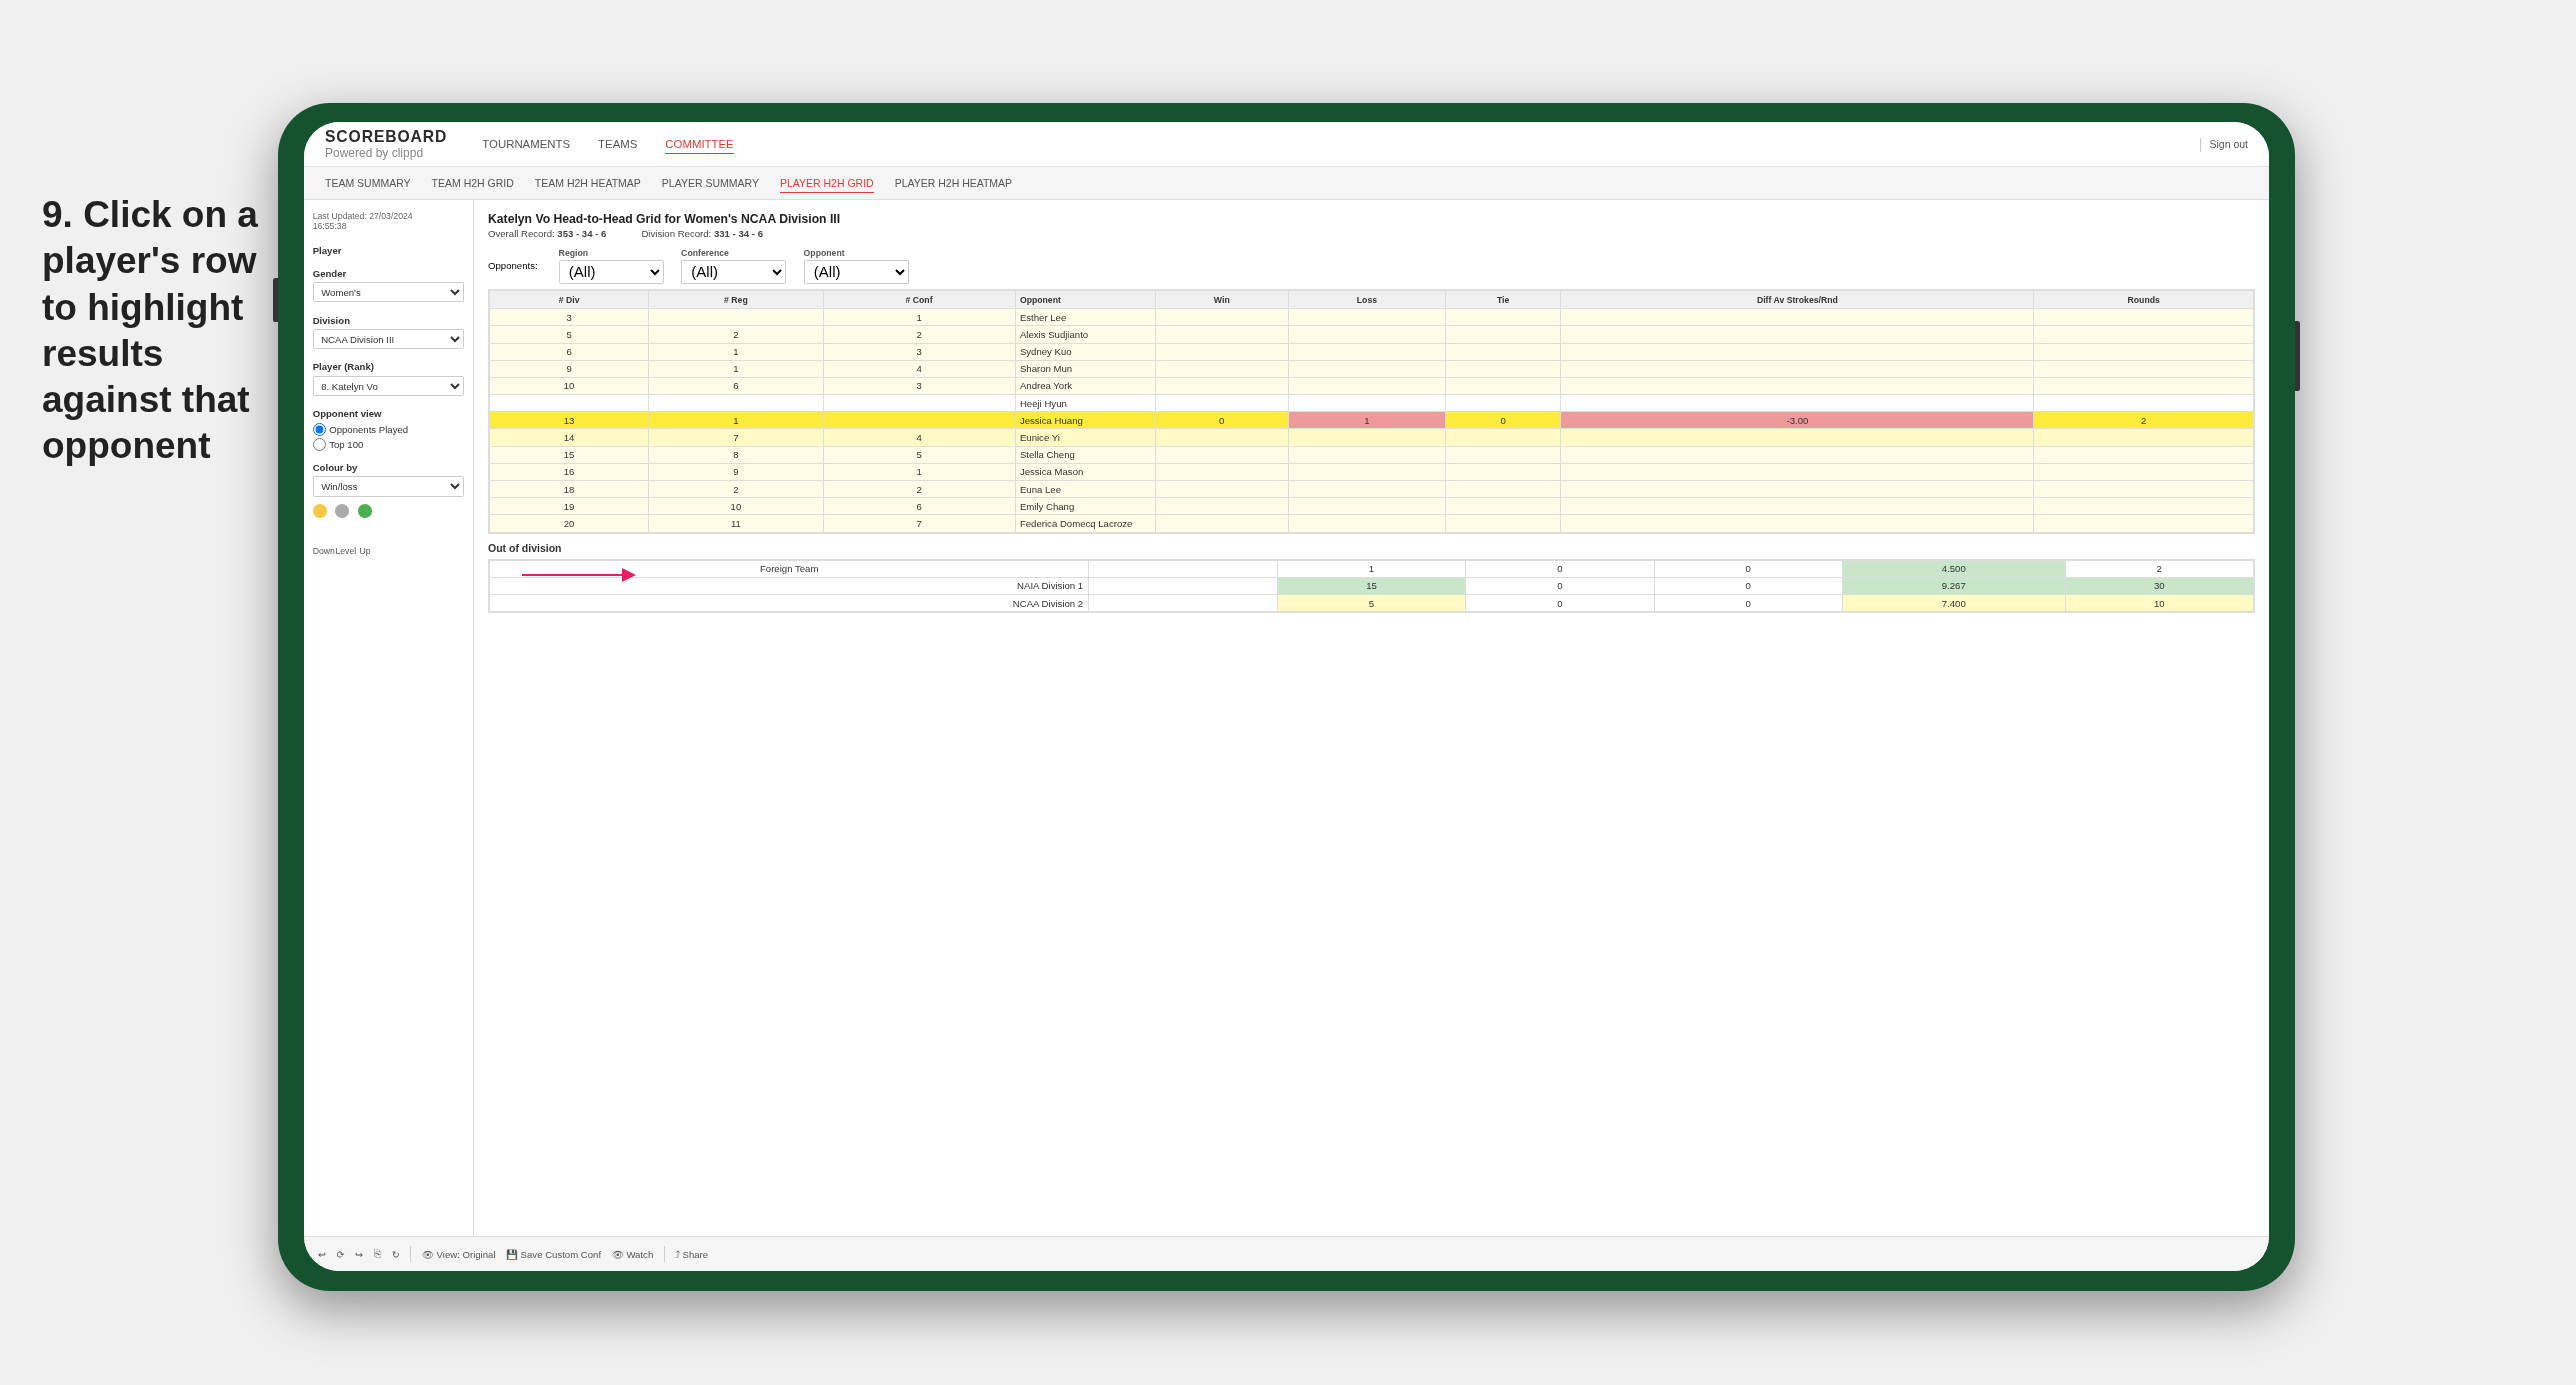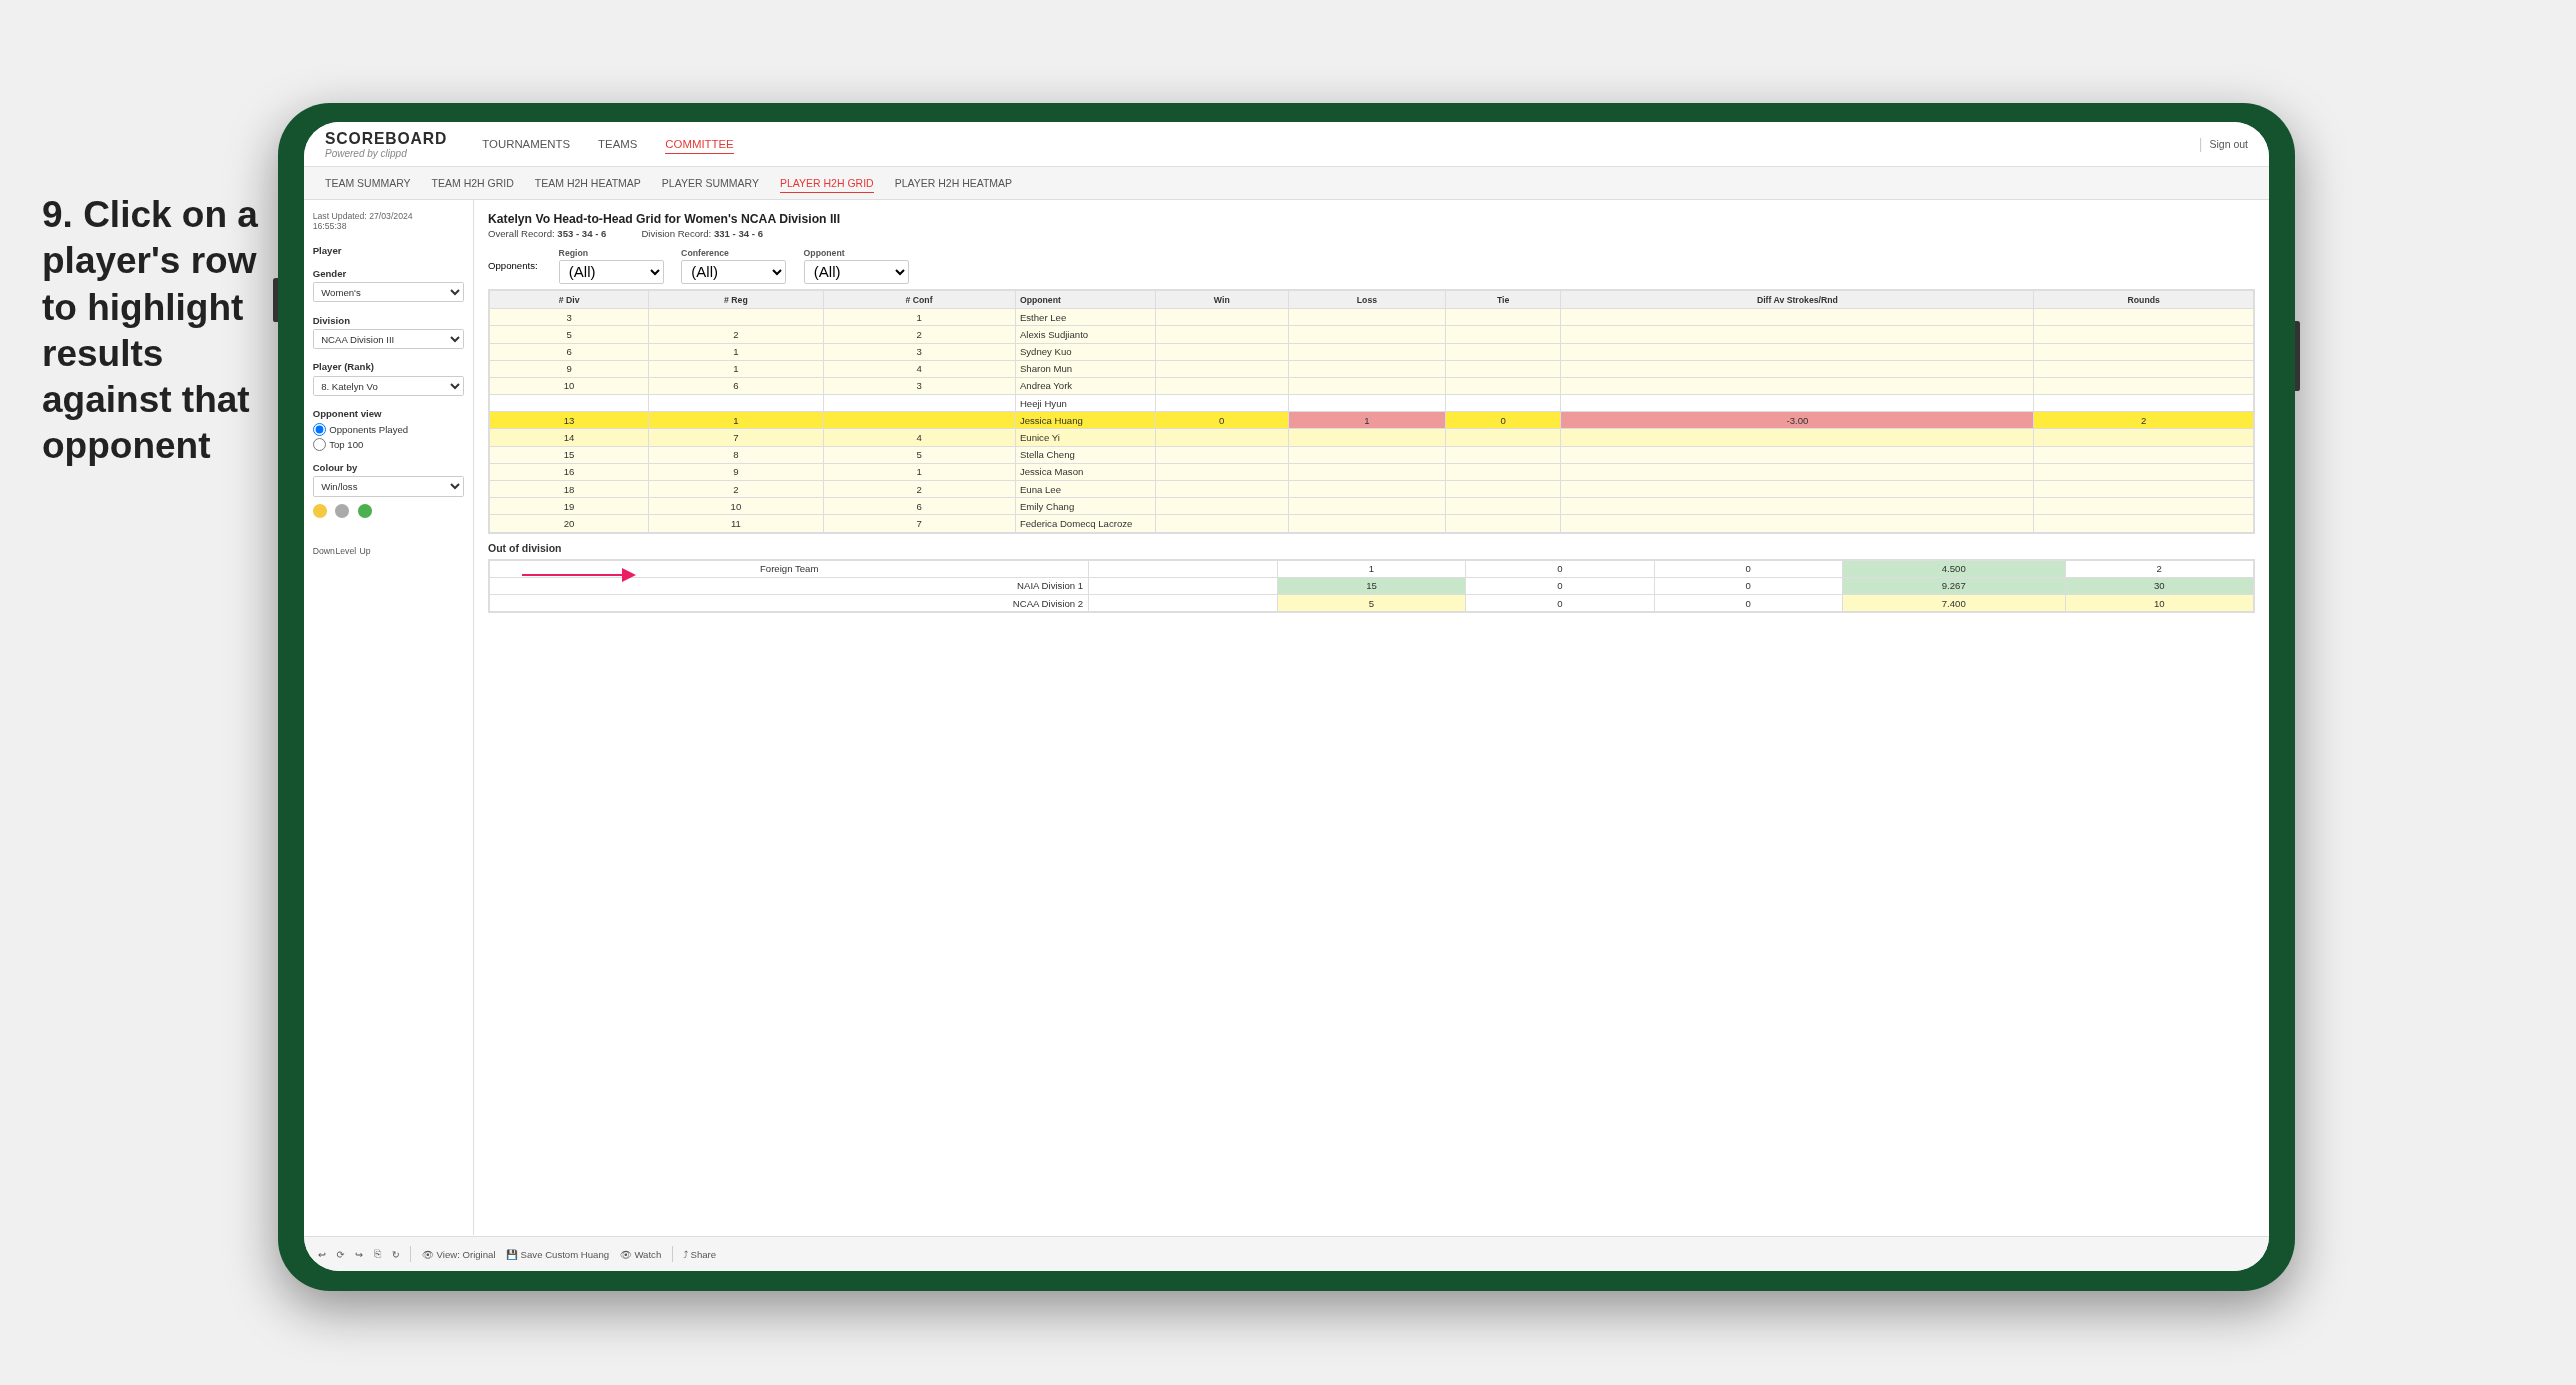--- a/index.html
+++ b/index.html
@@ -66,23 +66,22 @@
 
     .logo-text {
       font-size: 15.7px;
       font-weight: 900;
       color: #2c2c2c;
       letter-spacing: 0.9px;
       text-transform: uppercase;
     }
 
     .logo-sub {
-      font-size: 10px;
+      font-size: 12px;
       color: #888;
-      font-style: italic;
     }
 
     .nav-items {
       display: flex;
       gap: 28px;
       flex: 1;
     }
 
     .nav-item {
       font-size: 11.4px;
@@ -724,21 +723,21 @@
       <span class="toolbar-btn">↪</span>
       <span class="toolbar-btn">⎘</span>
       <span class="toolbar-btn">↻</span>
       <div class="toolbar-separator"></div>
       <span class="toolbar-btn">
         <span>👁</span>
         <span>View: Original</span>
       </span>
       <span class="toolbar-btn">
         <span>💾</span>
-        <span>Save Custom Huang</span>
+        <span>Save Custom Conf</span>
       </span>
       <span class="toolbar-btn">
         <span>👁</span>
         <span>Watch</span>
       </span>
       <div class="toolbar-separator"></div>
       <span class="toolbar-btn">
         <span>⤴</span>
         <span>Share</span>
       </span>

